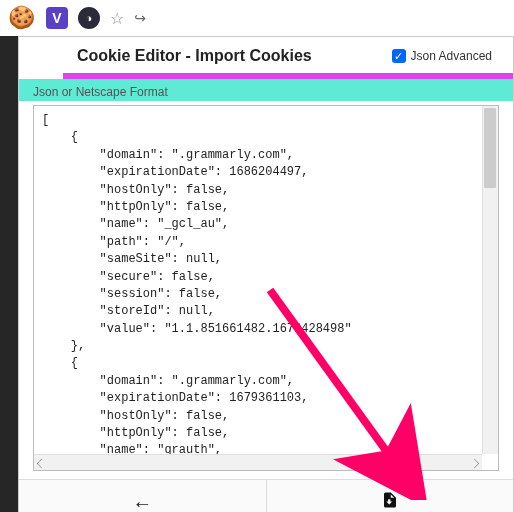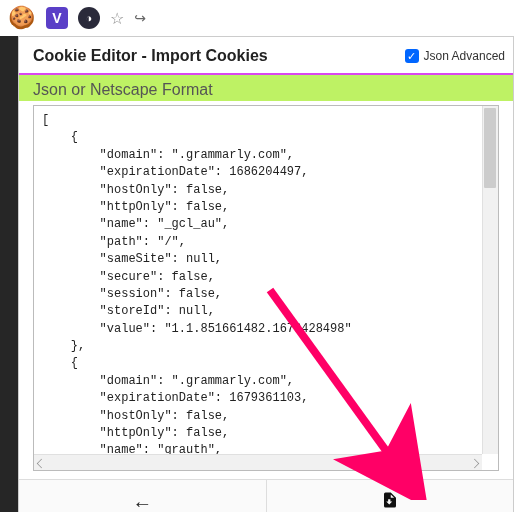--- a/index.html
+++ b/index.html
@@ -10,26 +10,26 @@
 .cookie-emoji { font-size: 22px; }
 .sq { width: 22px; height: 22px; background: #5a3fc7; border-radius: 4px; color: #fff; font-weight: bold; display: flex; align-items: center; justify-content: center; font-size: 14px; }
 .circ { width: 22px; height: 22px; background: #2a2a3a; border-radius: 50%; color: #fff; display: flex; align-items: center; justify-content: center; font-size: 11px; }
 .star { color: #888; font-size: 16px; }
 .reload { color: #666; font-size: 14px; }
 
 .dark-sidebar { position: absolute; left: 0; top: 36px; width: 18px; height: 476px; background: #262626; color: #888; font-size: 10px; }
 
 .popup { position: absolute; left: 18px; top: 36px; right: 0; background: #fff; border: 1px solid #ccc; }
 
-.header { display: flex; justify-content: space-between; align-items: center; padding: 10px 8px 8px 14px; border-bottom: 2px solid #d946ef; }
+.header { display: flex; justify-content: space-between; align-items: center; padding: 10px 21px 8px 14px; border-bottom: 6px solid #d946ef; margin-left: 44px; }
 .title { font-size: 16px; font-weight: bold; color: #222; }
 .adv { display: flex; align-items: center; gap: 5px; font-size: 12px; color: #333; }
 .chk { width: 14px; height: 14px; background: #0066ff; border-radius: 3px; display: flex; align-items: center; justify-content: center; color: #fff; font-size: 11px; }
 
-.label-row { padding: 6px 24px 2px 14px; font-size: 16px; color: #555; background: #bef264; }
+.label-row { padding: 6px 24px 2px 14px; font-size: 12px; color: #555; background: #5eead4; }
 
 .textarea-wrap { margin: 4px 14px 8px 14px; border: 1px solid #bbb; background: #fff; position: relative; height: 366px; }
 .code { font-family: "Courier New", Consolas, monospace; font-size: 12px; color: #222; white-space: pre; overflow: auto; padding: 6px 8px; height: 348px; line-height: 1.45; }
 .scrollbar-h { position: absolute; bottom: 0; left: 0; right: 16px; height: 16px; background: #f1f1f1; border-top: 1px solid #e0e0e0; }
 .scrollbar-h::before { content:""; position: absolute; left: 2px; top: 3px; width: 10px; height: 10px; border-left: 1px solid #888; border-bottom: 1px solid #888; transform: rotate(45deg) scale(0.6); }
 .scrollbar-h::after { content:""; position: absolute; right: 2px; top: 3px; width: 10px; height: 10px; border-right: 1px solid #888; border-top: 1px solid #888; transform: rotate(45deg) scale(0.6); }
 .scrollbar-v { position: absolute; right: 0; top: 0; bottom: 16px; width: 16px; background: #f1f1f1; border-left: 1px solid #e0e0e0; }
 .sbv-thumb { position: absolute; right: 2px; top: 2px; width: 12px; height: 80px; background: #ccc; border-radius: 1px; }
 
 .footer { display: flex; border-top: 1px solid #ddd; background: #fafafa; height: 44px; }

